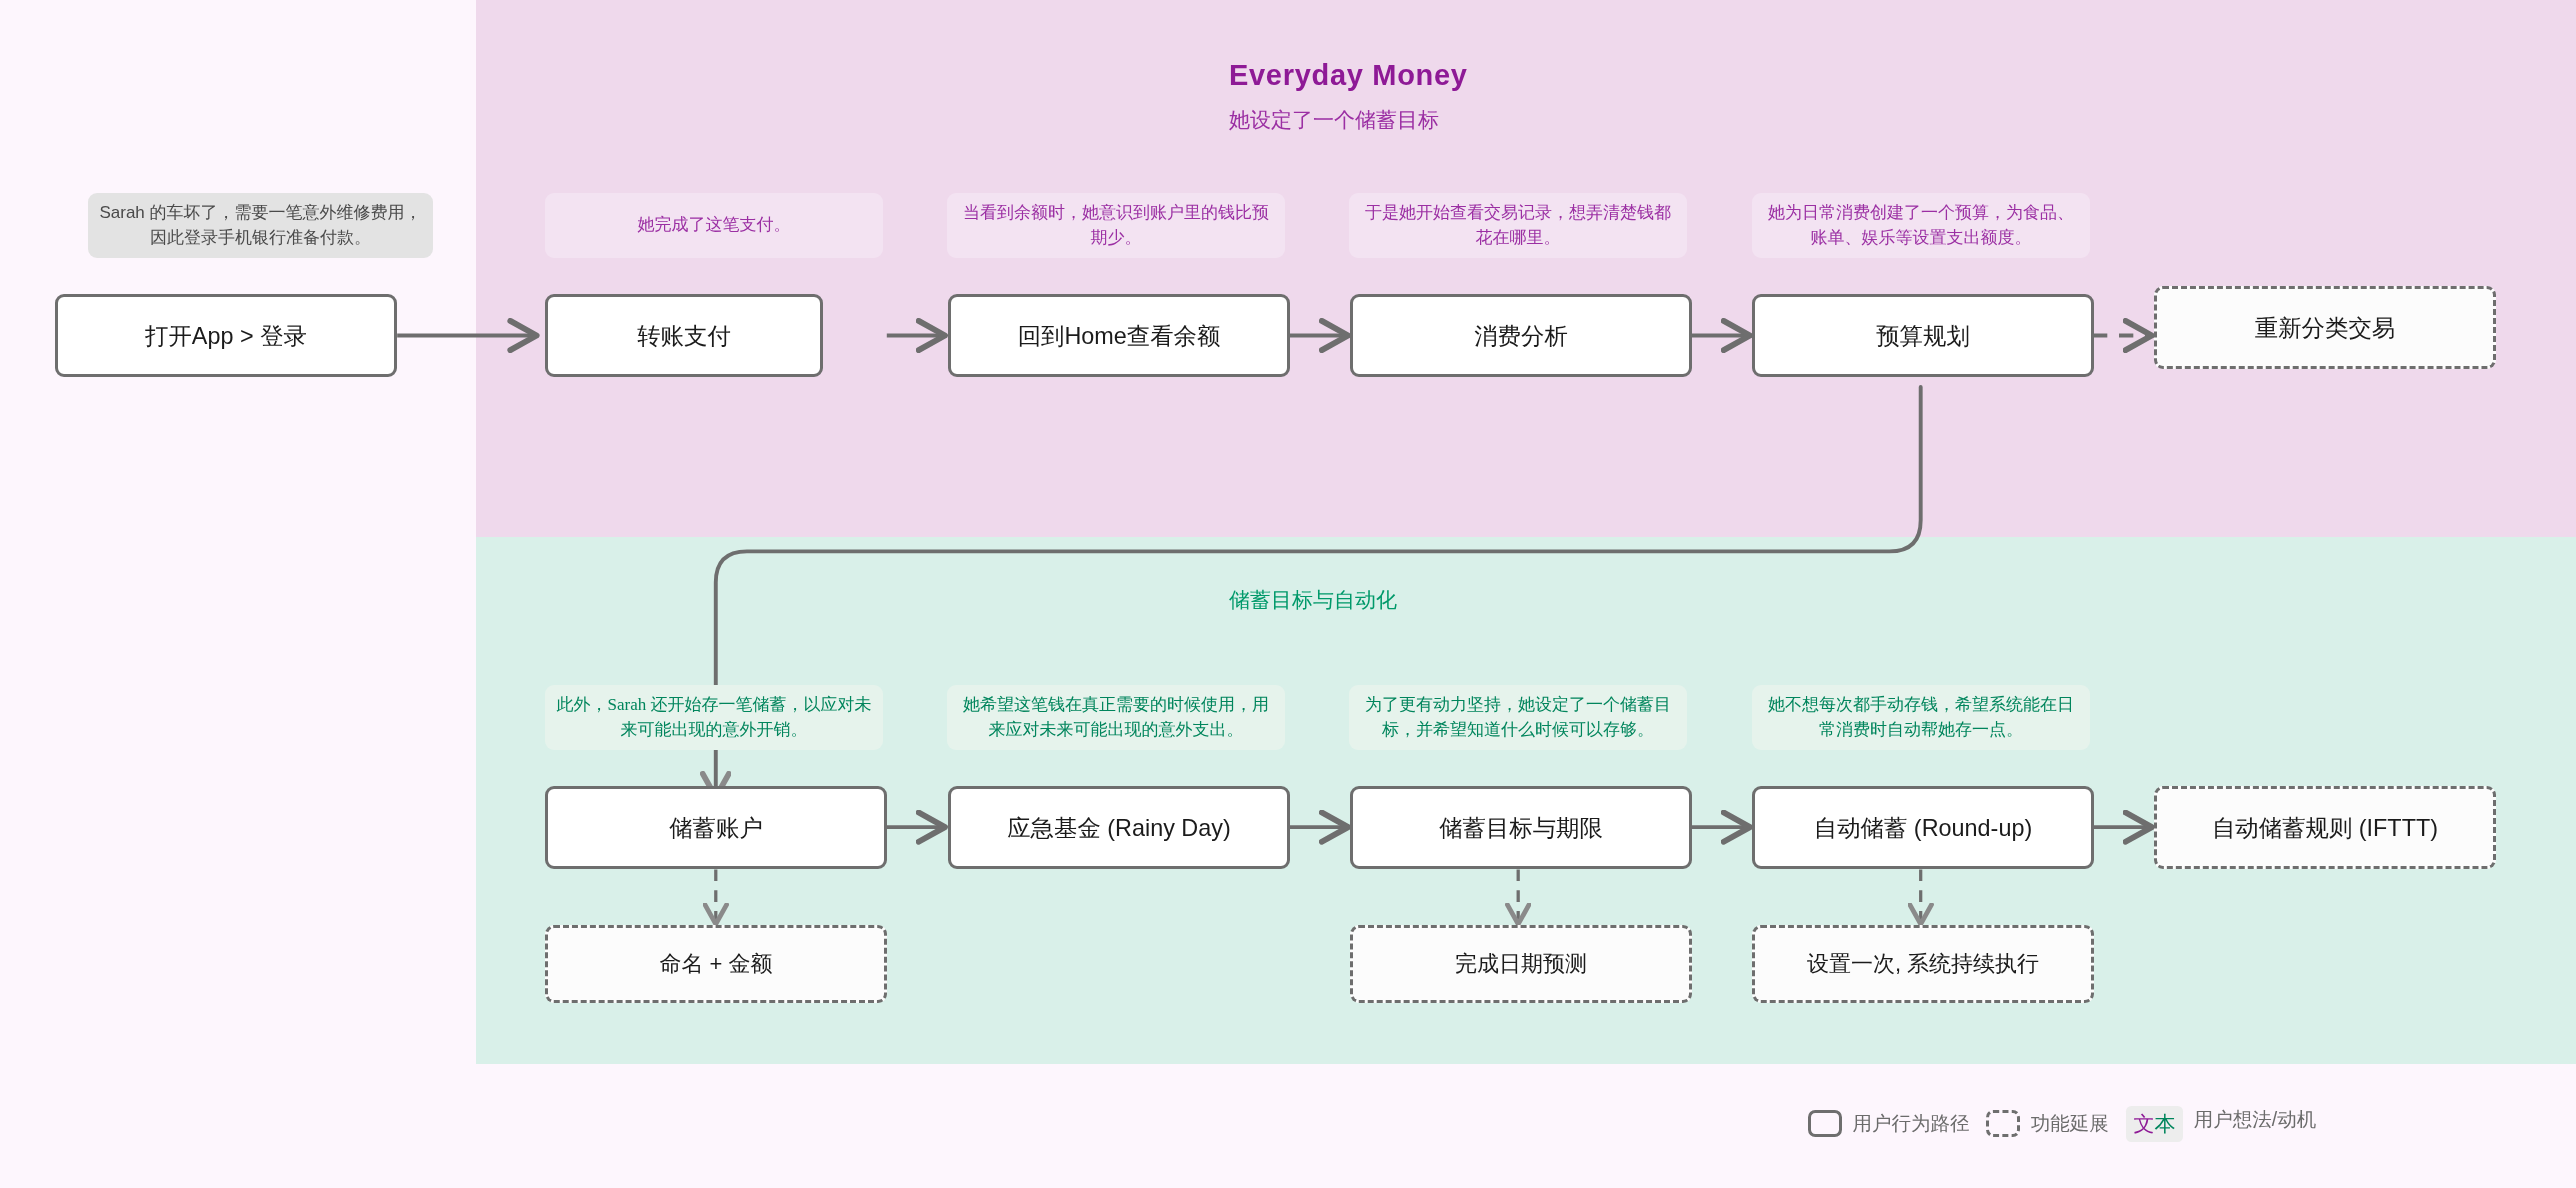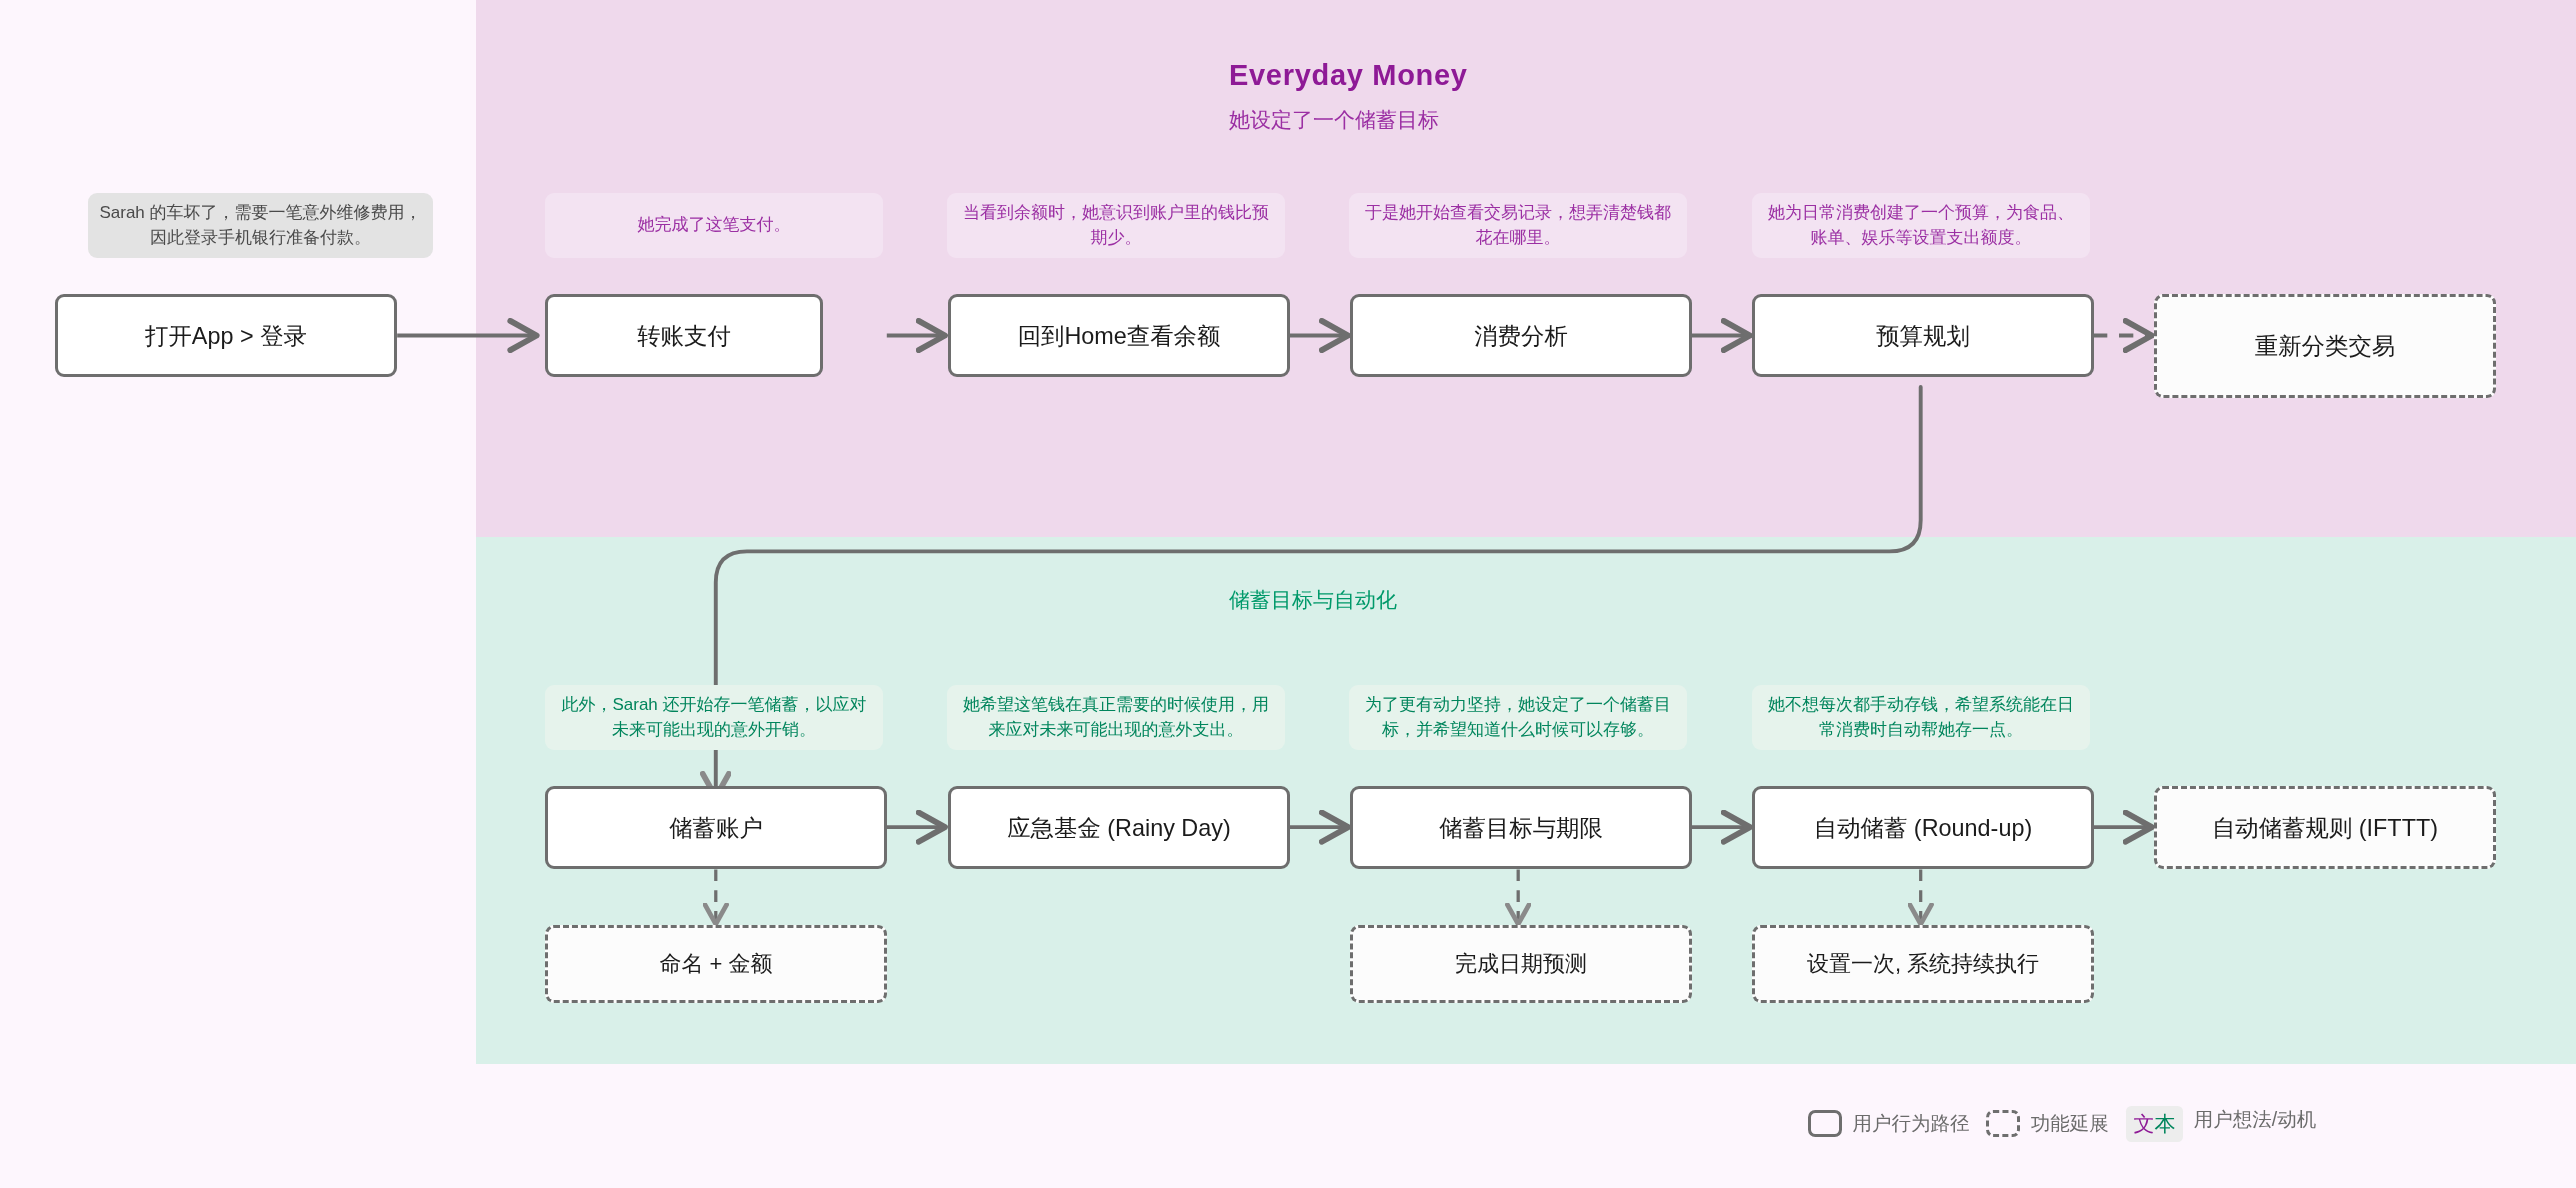--- a/index.html
+++ b/index.html
@@ -133,23 +133,23 @@
   <div class="note purple" style="left:545px; top:193px; width:338px; height:65px;">她完成了这笔支付。</div>
   <div class="note purple" style="left:947px;top:193px; width:338px; height:65px;">当看到余额时，她意识到账户里的钱比预期少。</div>
   <div class="note purple" style="left:1349px;top:193px; width:338px; height:65px;">于是她开始查看交易记录，想弄清楚钱都花在哪里。</div>
   <div class="note purple" style="left:1752px;top:193px; width:338px; height:65px;">她为日常消费创建了一个预算，为食品、账单、娱乐等设置支出额度。</div>
 
   <div class="box" style="left:55px;  top:294px; width:342px; height:83px;">打开App &gt; 登录</div>
   <div class="box" style="left:545px; top:294px; width:278px; height:83px;">转账支付</div>
   <div class="box" style="left:948px;top:294px; width:342px; height:83px;">回到Home查看余额</div>
   <div class="box" style="left:1350px;top:294px; width:342px; height:83px;">消费分析</div>
   <div class="box" style="left:1752px;top:294px; width:342px; height:83px;">预算规划</div>
-  <div class="box dashed" style="left:2154px;top:294px; width:342px; height:104px;">重新分类交易</div>
+  <div class="box dashed" style="left:2154px;top:286px; width:342px; height:83px;">重新分类交易</div>
 
-  <div class="note green" style="left:545px; top:685px; width:338px; height:65px;">此外，Sarah 还开始存一笔储蓄，以应对未来可能出现的意外开销。</div>
+  <div class="note green" style="left:545px; top:685px; width:338px; height:65px;font-family:Liberation Serif, serif;">此外，Sarah 还开始存一笔储蓄，以应对未来可能出现的意外开销。</div>
   <div class="note green" style="left:947px;top:685px; width:338px; height:65px;">她希望这笔钱在真正需要的时候使用，用来应对未来可能出现的意外支出。</div>
   <div class="note green" style="left:1349px;top:685px; width:338px; height:65px;">为了更有动力坚持，她设定了一个储蓄目标，并希望知道什么时候可以存够。</div>
   <div class="note green" style="left:1752px;top:685px; width:338px; height:65px;">她不想每次都手动存钱，希望系统能在日常消费时自动帮她存一点。</div>
 
   <div class="box" style="left:545px; top:786px; width:342px; height:83px;">储蓄账户</div>
   <div class="box" style="left:948px;top:786px; width:342px; height:83px;">应急基金 (Rainy Day)</div>
   <div class="box" style="left:1350px;top:786px; width:342px; height:83px;">储蓄目标与期限</div>
   <div class="box" style="left:1752px;top:786px; width:342px; height:83px;">自动储蓄 (Round-up)</div>
   <div class="box dashed" style="left:2154px;top:786px; width:342px; height:83px;">自动储蓄规则 (IFTTT)</div>
 

